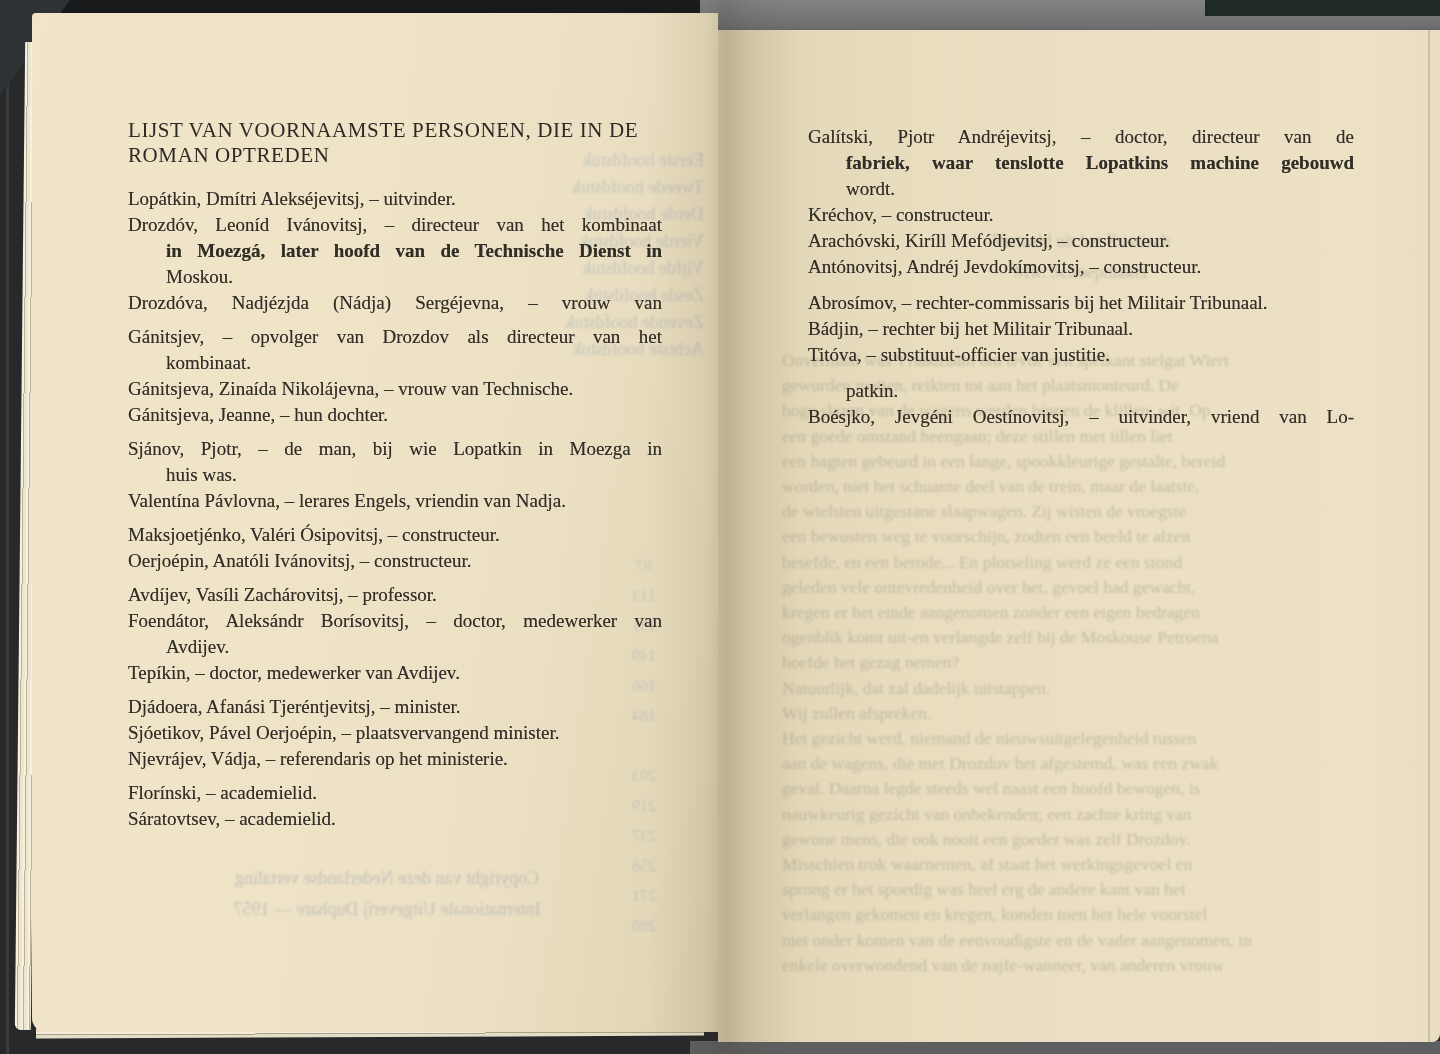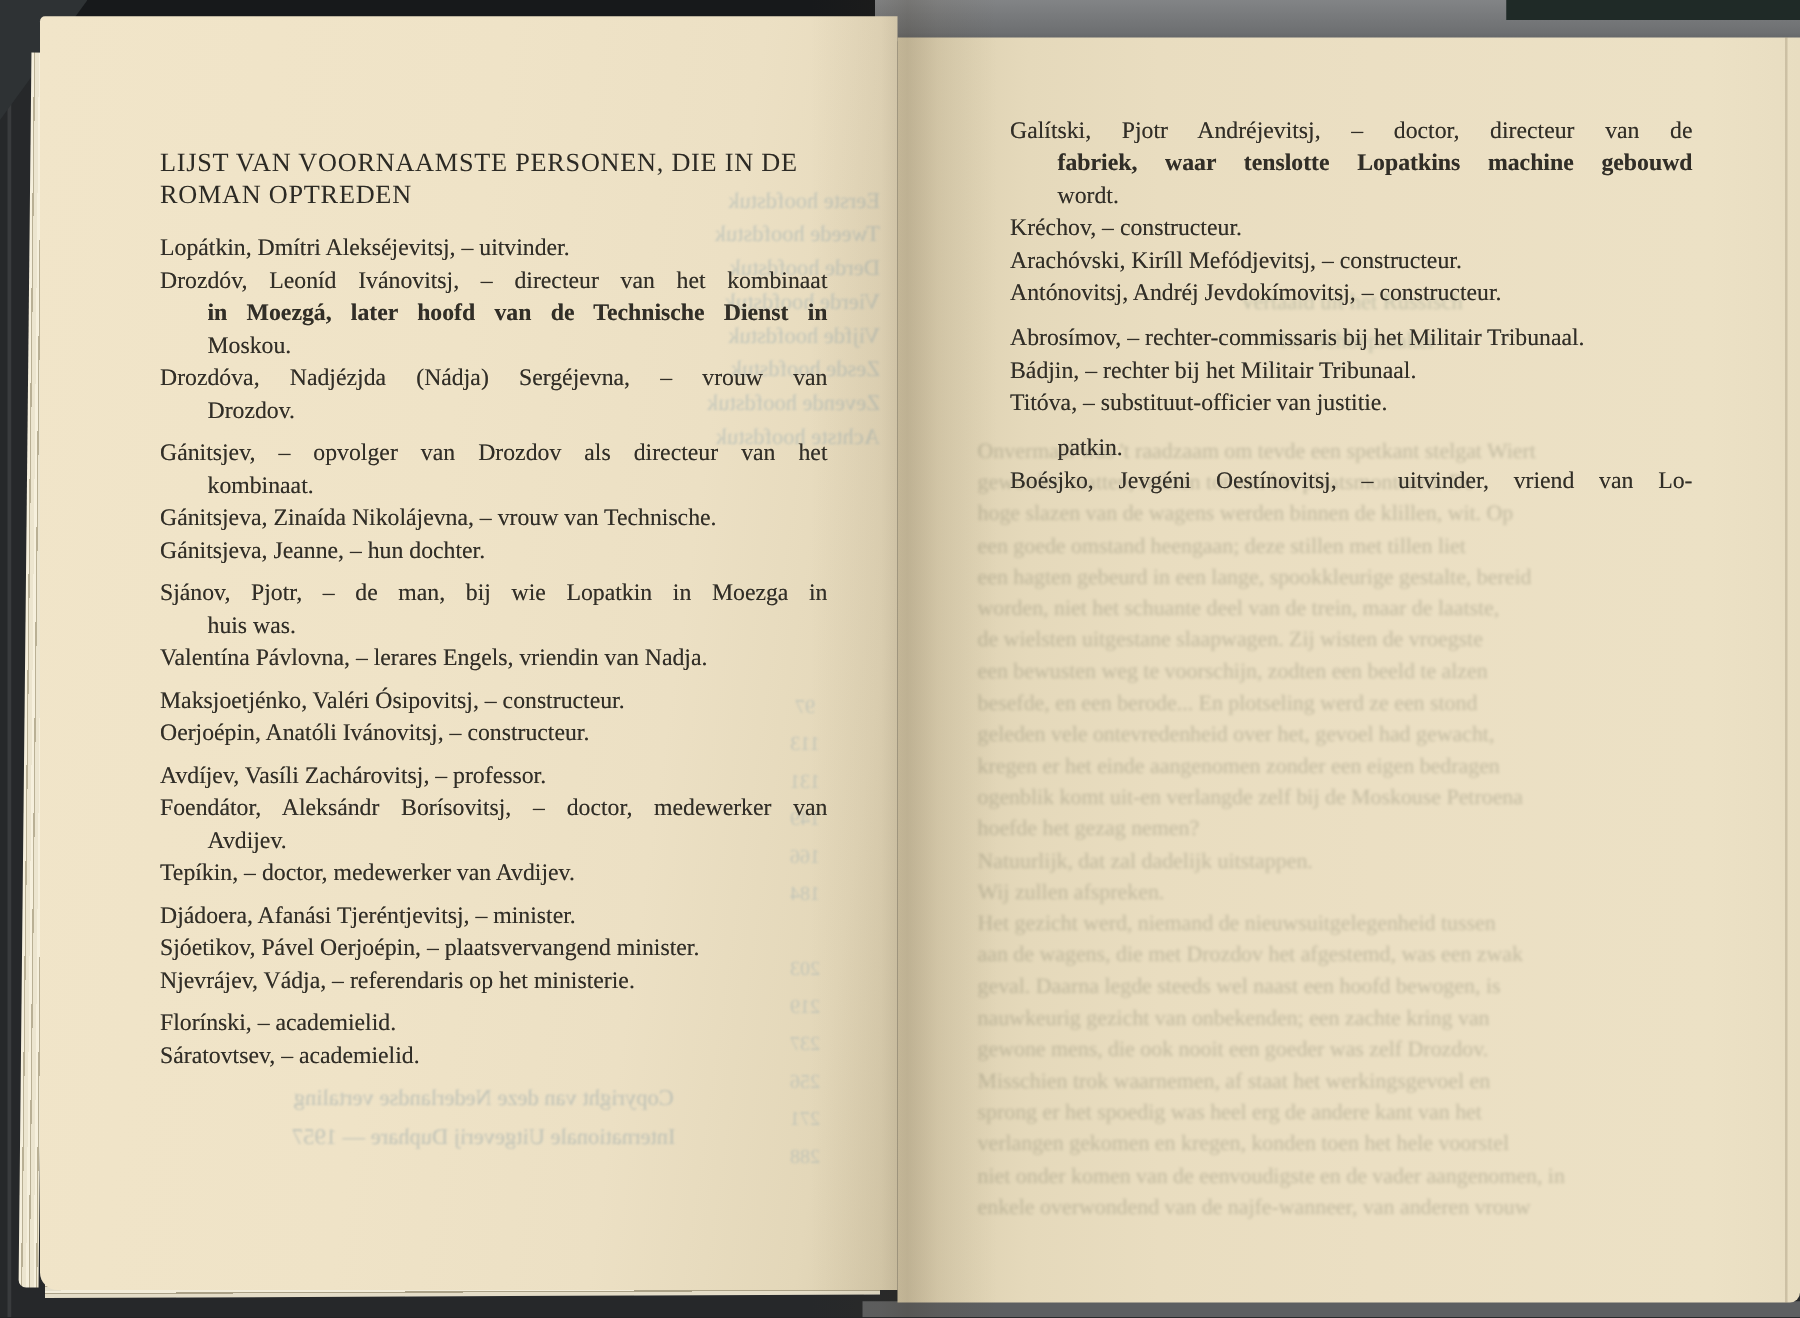--- a/index.html
+++ b/index.html
@@ -34,21 +34,21 @@
   .page-right{position:absolute;left:718px;top:30px;width:722px;height:1012px;z-index:2;
     background:linear-gradient(90deg,#d6c9a9 0px,#ddd1b2 40px,#e5d9bb 105px,#e9ddc0 210px,#ebdfc3 380px,#ece1c5 650px,#e8ddc1 722px);
     border-radius:0 0 8px 0;}
   .gutter-shadow{position:absolute;left:648px;top:0;width:150px;height:1054px;z-index:3;pointer-events:none;
     background:linear-gradient(90deg,rgba(80,60,30,0) 0%,rgba(80,60,30,.07) 38%,rgba(58,44,22,.16) 52%,rgba(80,60,30,.08) 68%,rgba(80,60,30,0) 100%);}
   .right-page-crease{position:absolute;left:1428px;top:30px;width:2px;height:1012px;background:rgba(120,105,75,.25);z-index:3;}
 
   
   .text-block{position:absolute;color:#312e27;}
   .left-text{left:96px;top:105px;width:534px;}
-  .right-text{left:90px;top:62px;width:546px;}
+  .right-text{left:90px;top:94px;width:546px;}
   .page-title{text-align:left;font-size:21px;line-height:25px;letter-spacing:.6px;color:#2c2a24;}
   .entries{margin-top:18px;}
   .right-text .entries{margin-top:0;}
   .group{margin-top:8px;}
   .group:first-child{margin-top:0;}
   .right-text .group{margin-top:10px;}
   .right-text .group:first-child{margin-top:0;}
   .line{font-size:19px;line-height:26px;white-space:nowrap;text-shadow:0 0 .5px rgba(49,46,39,.55);}
   .line.just{white-space:normal;text-align:justify;text-align-last:justify;}
   .line.cont{padding-left:38px;}
@@ -124,21 +124,20 @@
             <div class="entry">
               <div class="line">Lopátkin, Dmítri Alekséjevitsj, – uitvinder.</div>
             </div>
             <div class="entry">
               <div class="line just">Drozdóv, Leoníd Ivánovitsj, – directeur van het kombinaat</div>
               <div class="line cont just">in Moezgá, later hoofd van de Technische Dienst in</div>
               <div class="line cont">Moskou.</div>
             </div>
             <div class="entry">
               <div class="line just">Drozdóva, Nadjézjda (Nádja) Sergéjevna, – vrouw van</div>
-              <div class="line cont">Drozdov.</div>
             </div>
           </div>
           <div class="group">
             <div class="entry">
               <div class="line just">Gánitsjev, – opvolger van Drozdov als directeur van het</div>
               <div class="line cont">kombinaat.</div>
             </div>
             <div class="entry">
               <div class="line">Gánitsjeva, Zinaída Nikolájevna, – vrouw van Technische.</div>
             </div>

